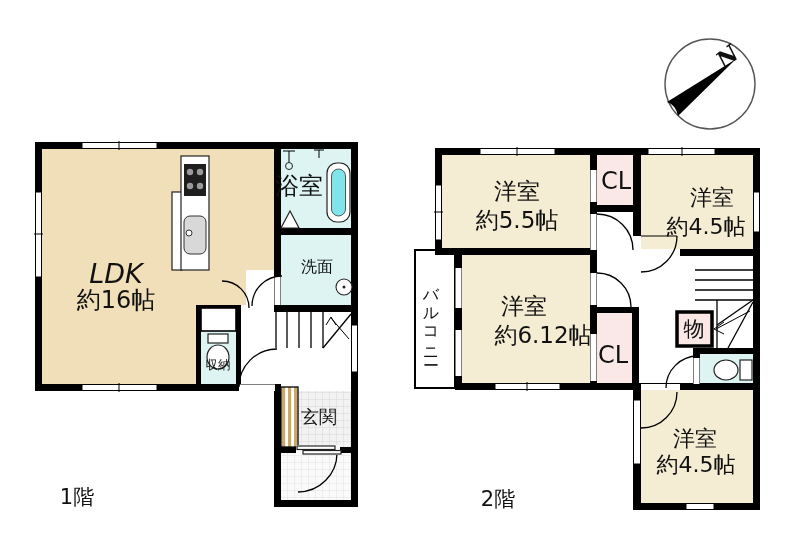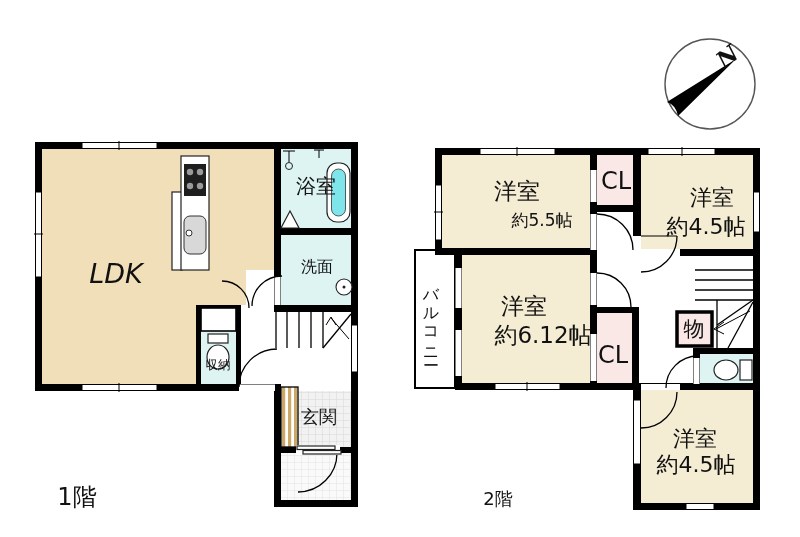--- a/index.html
+++ b/index.html
@@ -236,35 +236,36 @@
     <path class="arc" d="M 677,392 A 36,36 0 0 1 641,428"></path>
   </g>
 
   <g>
     <circle cx="710" cy="84" r="45" fill="none" stroke="var(--compass_stroke,#555)" stroke-width="1.4"></circle>
     <path d="M 736,59 L 667,102 Q 676,105 678,116 Z" fill="#000"></path>
   </g>
 </svg>
 
 <span class="lbl" style="left:116px;top:273px;font-size:27px;font-style:italic;">LDK</span>
-<span class="lbl" style="left:316px;top:186px;font-size:20px;">浴室</span>
+<span class="lbl" style="left:116px;top:300px;font-size:24px;">約16帖</span>
+<span class="lbl" style="left:299px;top:186px;font-size:24px;">浴室</span>
 <span class="lbl" style="left:317px;top:267px;font-size:16px;">洗面</span>
 <span class="lbl" style="left:218px;top:319px;font-size:12.5px;margin-top:46px;">収納</span>
 <span class="lbl" style="left:319px;top:417px;font-size:18px;">玄関</span>
-<span class="lbl" style="left:77px;top:497px;font-size:24px;">1階</span>
+<span class="lbl" style="left:77px;top:497px;font-size:21px;">1階</span>
 
 <span class="lbl" style="left:517px;top:191px;font-size:23px;">洋室</span>
-<span class="lbl" style="left:542px;top:220px;font-size:17px;text-align:right;">約5.5帖</span>
+<span class="lbl" style="left:517px;top:220px;font-size:23px;text-align:right;">約5.5帖</span>
 <span class="lbl" style="left:616px;top:181px;font-size:24px;">CL</span>
 <span class="lbl" style="left:712px;top:198px;font-size:22px;">洋室</span>
 <span class="lbl" style="left:706px;top:227px;font-size:22px;">約4.5帖</span>
 <span class="lbl v" style="left:431px;top:318px;font-size:16px;">バルコニー</span>
 <span class="lbl" style="left:524px;top:306px;font-size:23px;">洋室</span>
 <span class="lbl" style="left:527px;top:335px;font-size:23px;margin-left:16px;">約6.12帖</span>
 <span class="lbl" style="left:613px;top:355px;font-size:24px;">CL</span>
 <span class="lbl" style="left:694px;top:329px;font-size:21px;">物</span>
 <span class="lbl" style="left:695px;top:439px;font-size:22px;">洋室</span>
 <span class="lbl" style="left:696px;top:465px;font-size:22px;">約4.5帖</span>
-<span class="lbl" style="left:498px;top:499px;font-size:18px;">2階</span>
+<span class="lbl" style="left:498px;top:499px;font-size:21px;">2階</span>
 
 <span class="lbl n" style="left:727px;top:56px;font-size:23px;">N</span>
 
 </div>
 
 </body></html>

